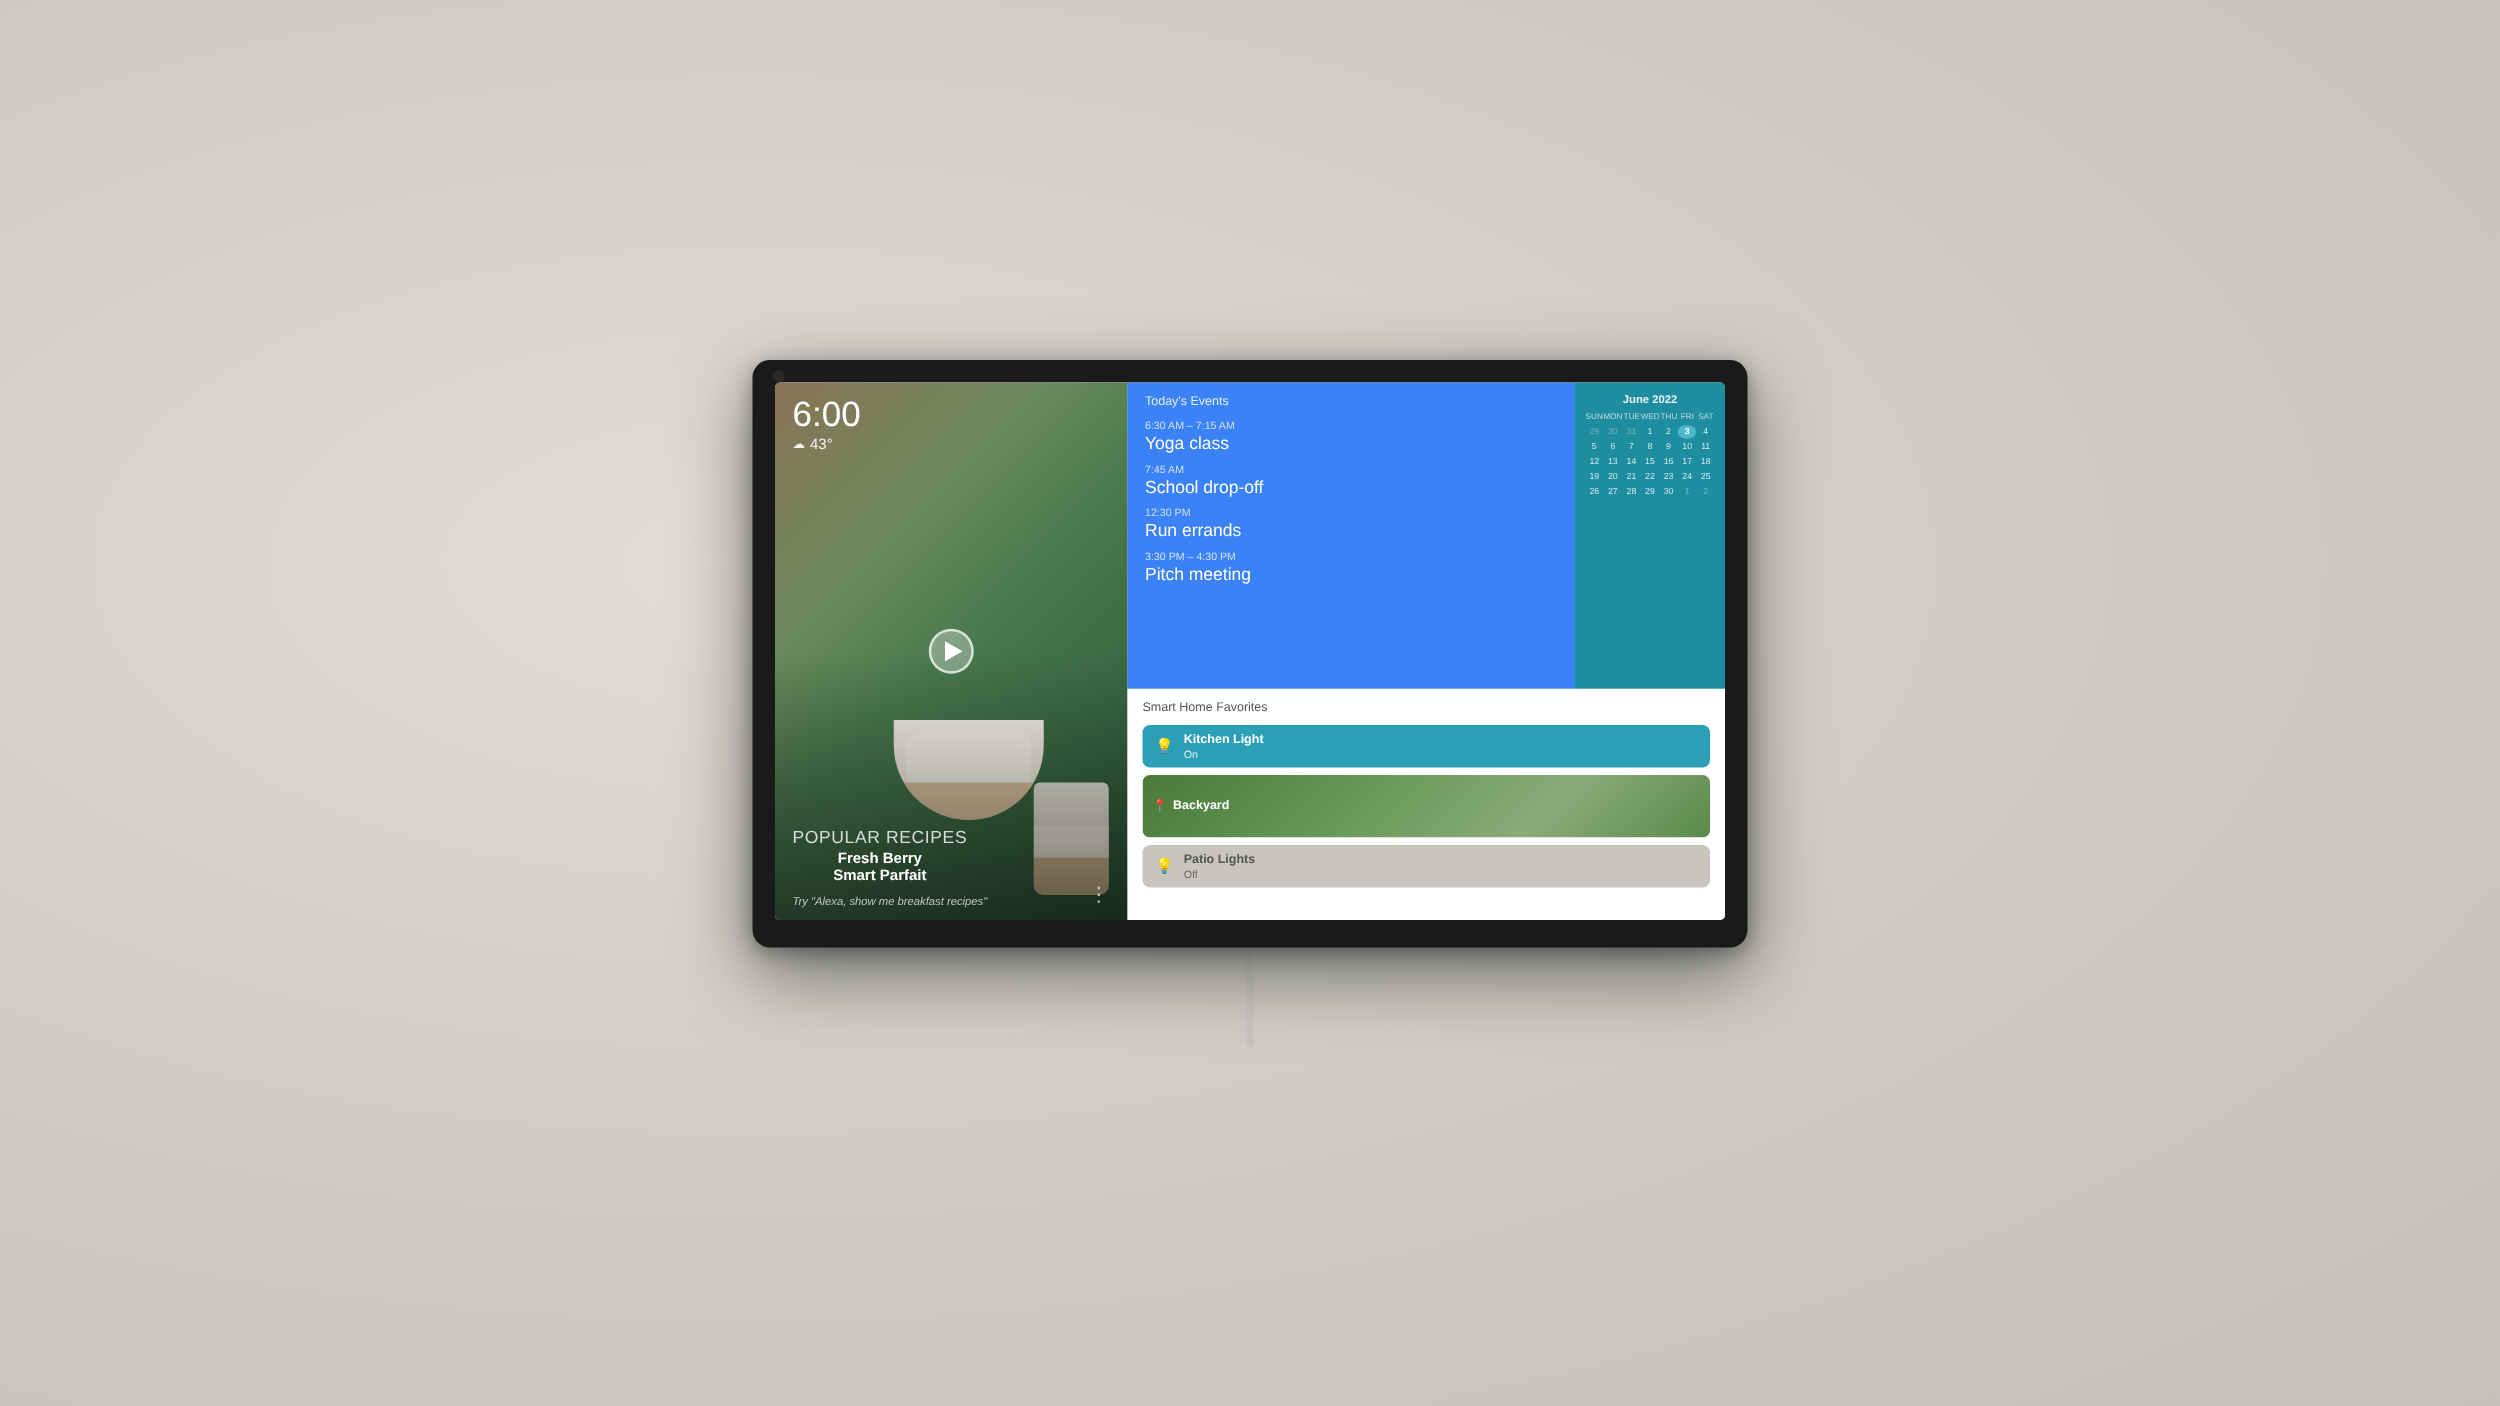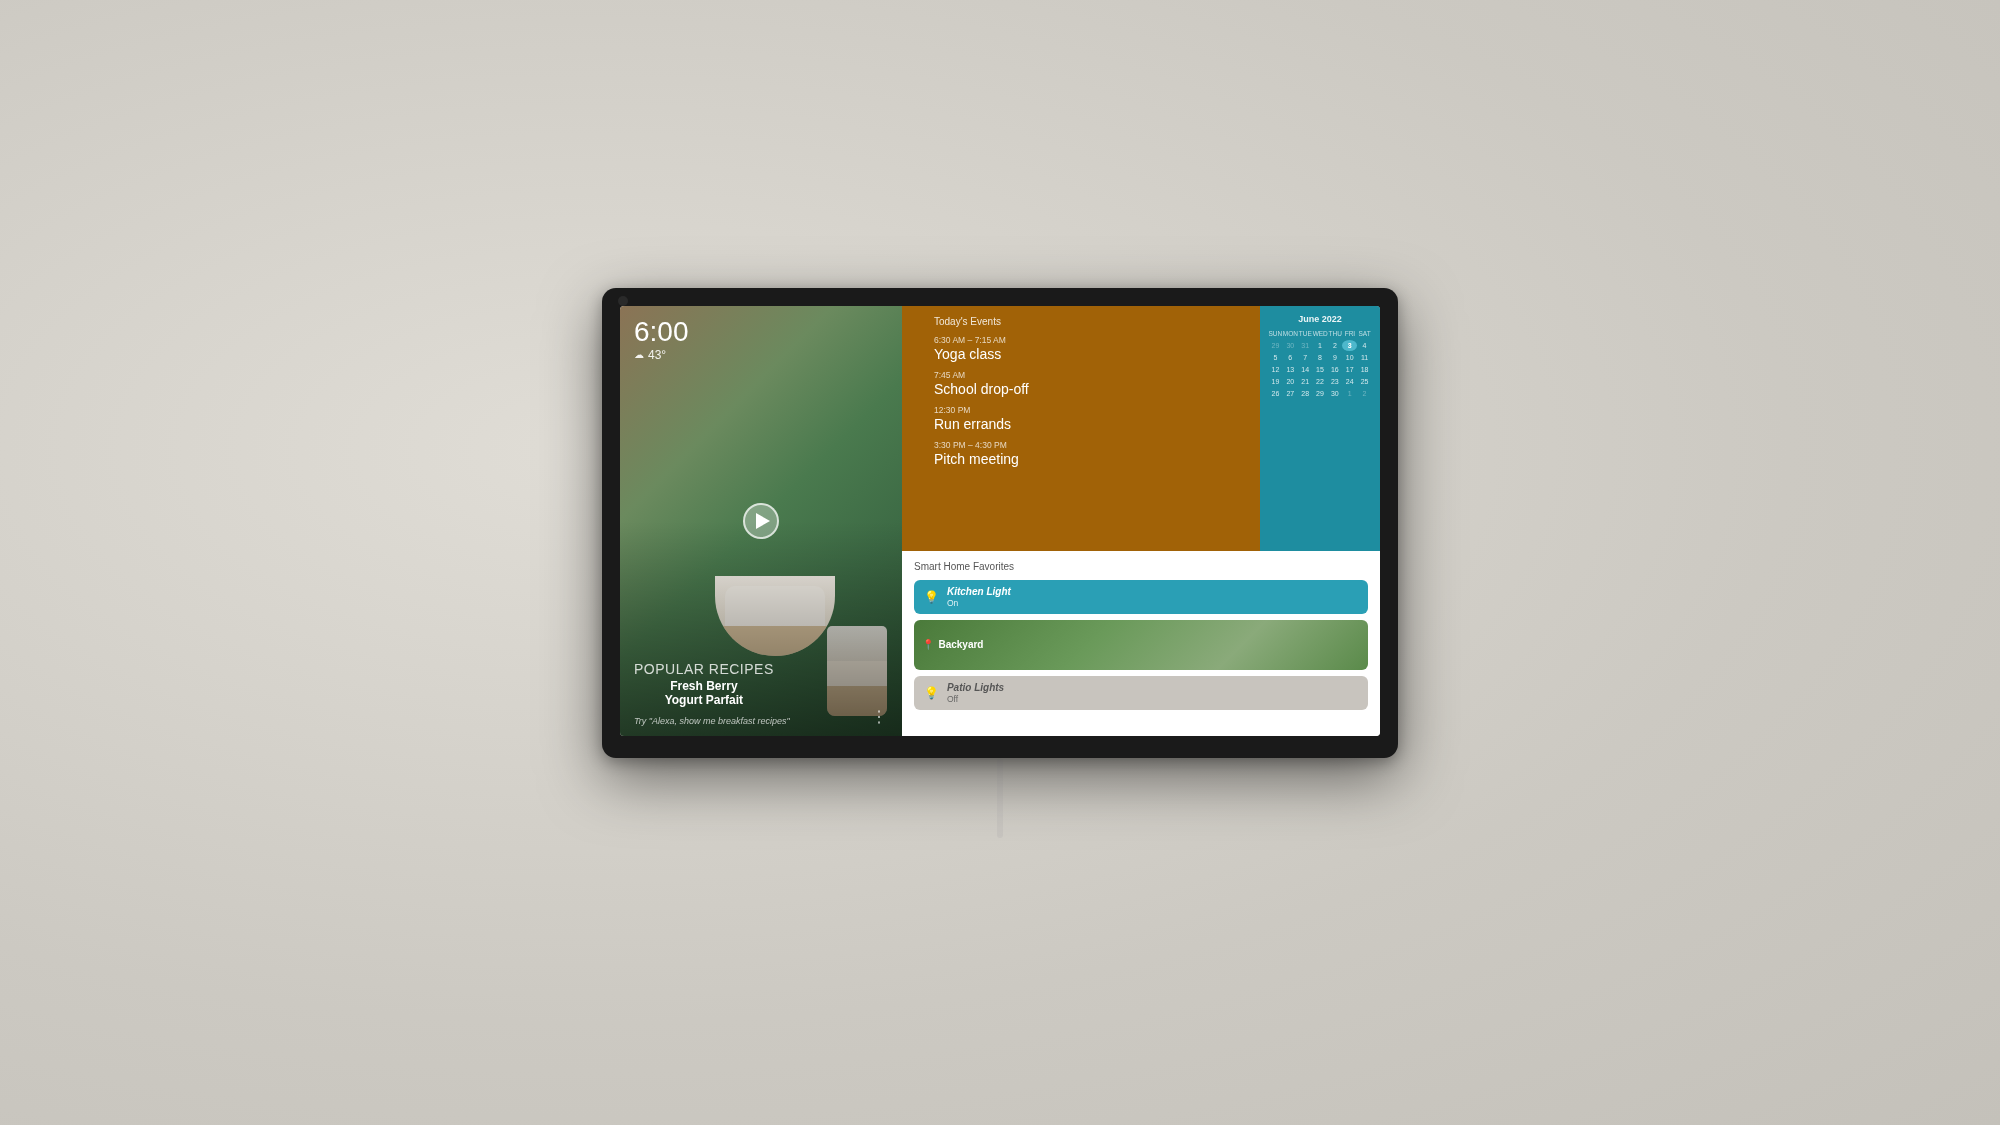--- a/index.html
+++ b/index.html
@@ -261,22 +261,22 @@
 
     
     .top-panels {
       display: flex;
       flex: 1;
       background: #2a9fb5;
     }
 
     .events-panel {
       flex: 1;
-      padding: 10px 32px;
-      background: #a16207;
+      padding: 10px 14px;
+      background: #3b82f6;
     }
 
     .events-title {
       font-size: 10px;
       color: rgba(255,255,255,0.85);
       margin-bottom: 8px;
       font-weight: 500;
     }
 
     .event-item {
@@ -430,21 +430,20 @@
     }
 
     .smart-btn-text {
       flex: 1;
     }
 
     .smart-btn-name {
       font-size: 10px;
       font-weight: 600;
       line-height: 1.2;
-      font-style: italic;
     }
 
     .smart-btn-status {
       font-size: 8.5px;
       opacity: 0.85;
     }
 
     
     .backyard-btn {
       background: #6a8a5a;
@@ -569,21 +568,21 @@
           </div>
 
           <div class="play-btn">
             <div class="play-triangle"></div>
           </div>
 
           <div class="hero-recipe-label">
             <div class="recipe-category">Popular Recipes</div>
             <div class="recipe-name">
               <span>Fresh Berry</span><br>
-              <span>Yogurt Parfait</span>
+              <span>Smart Parfait</span>
             </div>
           </div>
 
           <div class="hero-suggestion">Try "Alexa, show me breakfast recipes"</div>
           <div class="hero-menu-dots">⋮</div>
         </div>
 
         <div class="right-panels">
 
           <div class="top-panels">

